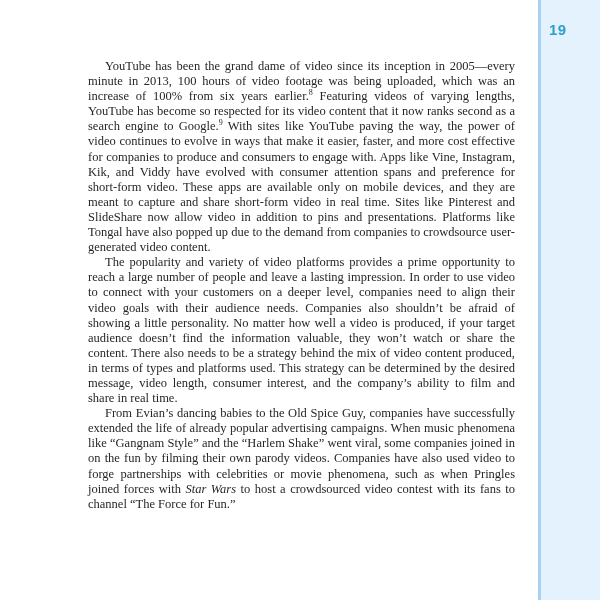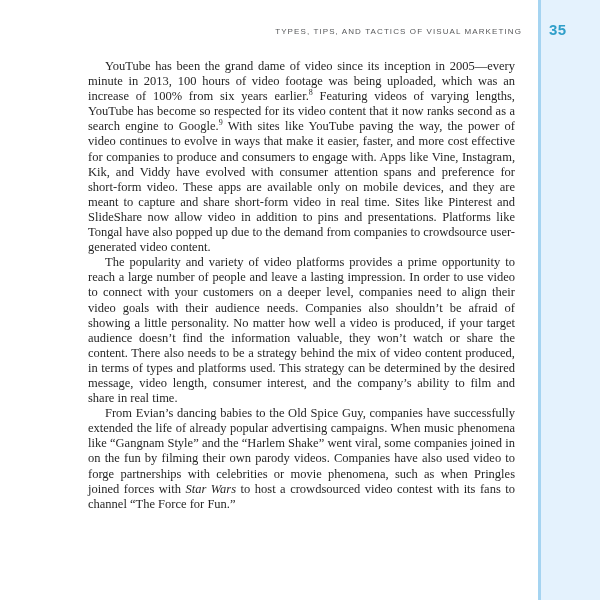--- a/index.html
+++ b/index.html
@@ -71,24 +71,23 @@
     font-size: 8px;
     line-height: 0;
     vertical-align: super;
   }
 </style>
 </head>
 <body>
 
 <div class="page">
 
-  <div class="running-head">TYPES, TIPS, AND TACTICS OF VISUAL MARKETING</div>
 
   <div class="side-band">
-    <div class="page-number">35</div>
+    <div class="page-number">19</div>
   </div>
 
   <div class="body-text">
       <p><span>YouTube has been the grand dame of video since its inception in 2005—every minute in 2013, 100 hours of video footage was being uploaded, which was an increase of 100% from six years earlier.</span><sup>8</sup><span> Featuring videos of varying lengths, YouTube has become so respected for its video content that it now ranks second as a search engine to Google.</span><sup>9</sup><span> With sites like YouTube paving the way, the power of video continues to evolve in ways that make it easier, faster, and more cost effective for companies to produce and consumers to engage with. Apps like Vine, Instagram, Kik, and Viddy have evolved with consumer attention spans and preference for short-form video. These apps are available only on mobile devices, and they are meant to capture and share short-form video in real time. Sites like Pinterest and SlideShare now allow video in addition to pins and presentations. Platforms like Tongal have also popped up due to the demand from companies to crowdsource user-generated video content.</span></p>
       <p><span>The popularity and variety of video platforms provides a prime opportunity to reach a large number of people and leave a lasting impression. In order to use video to connect with your customers on a deeper level, companies need to align their video goals with their audience needs. Companies also shouldn’t be afraid of showing a little personality. No matter how well a video is produced, if your target audience doesn’t find the information valuable, they won’t watch or share the content. There also needs to be a strategy behind the mix of video content produced, in terms of types and platforms used. This strategy can be determined by the desired message, video length, consumer interest, and the company’s ability to film and share in real time.</span></p>
       <p><span>From Evian’s dancing babies to the Old Spice Guy, companies have successfully extended the life of already popular advertising campaigns. When music phenomena like “Gangnam Style” and the “Harlem Shake” went viral, some companies joined in on the fun by filming their own parody videos. Companies have also used video to forge partnerships with celebrities or movie phenomena, such as when Pringles joined forces with </span><i>Star Wars</i><span> to host a crowdsourced video contest with its fans to channel “The Force for Fun.”</span></p>
     </div>
 
 </div>
 

